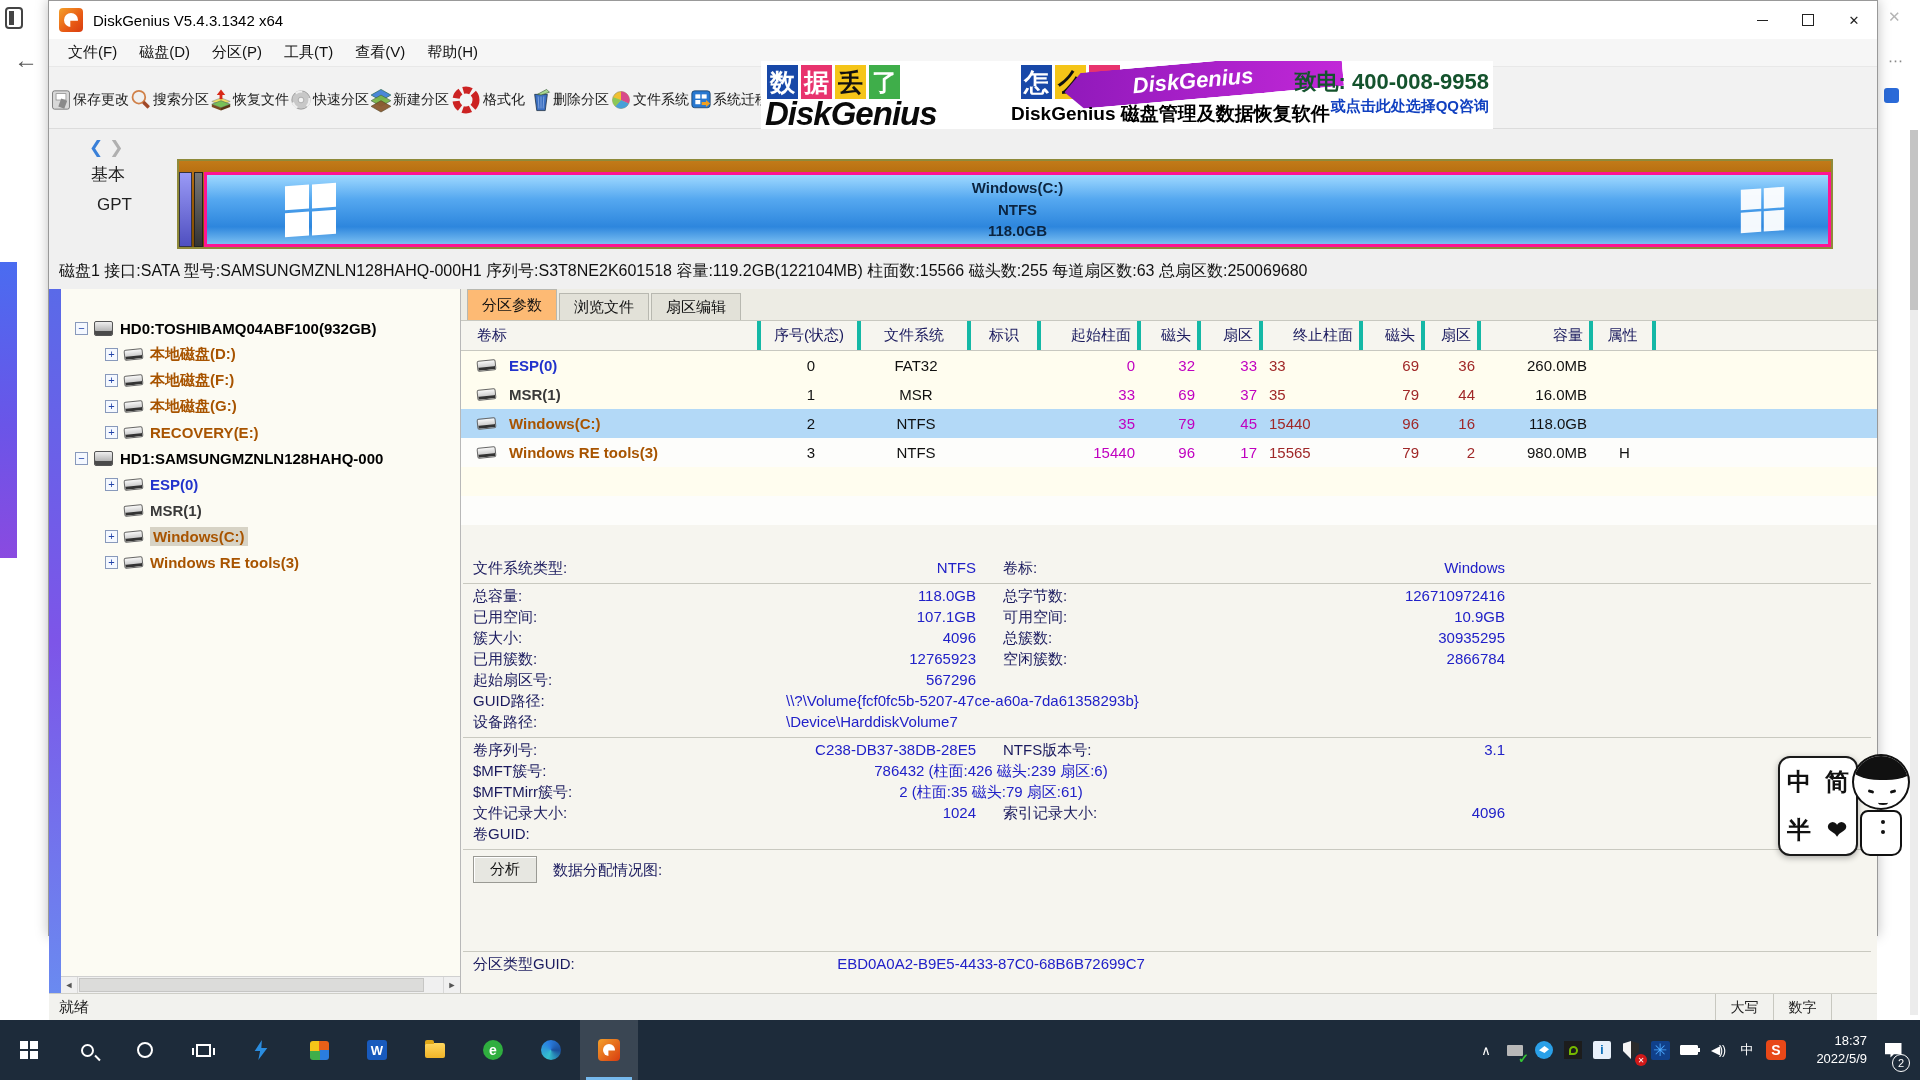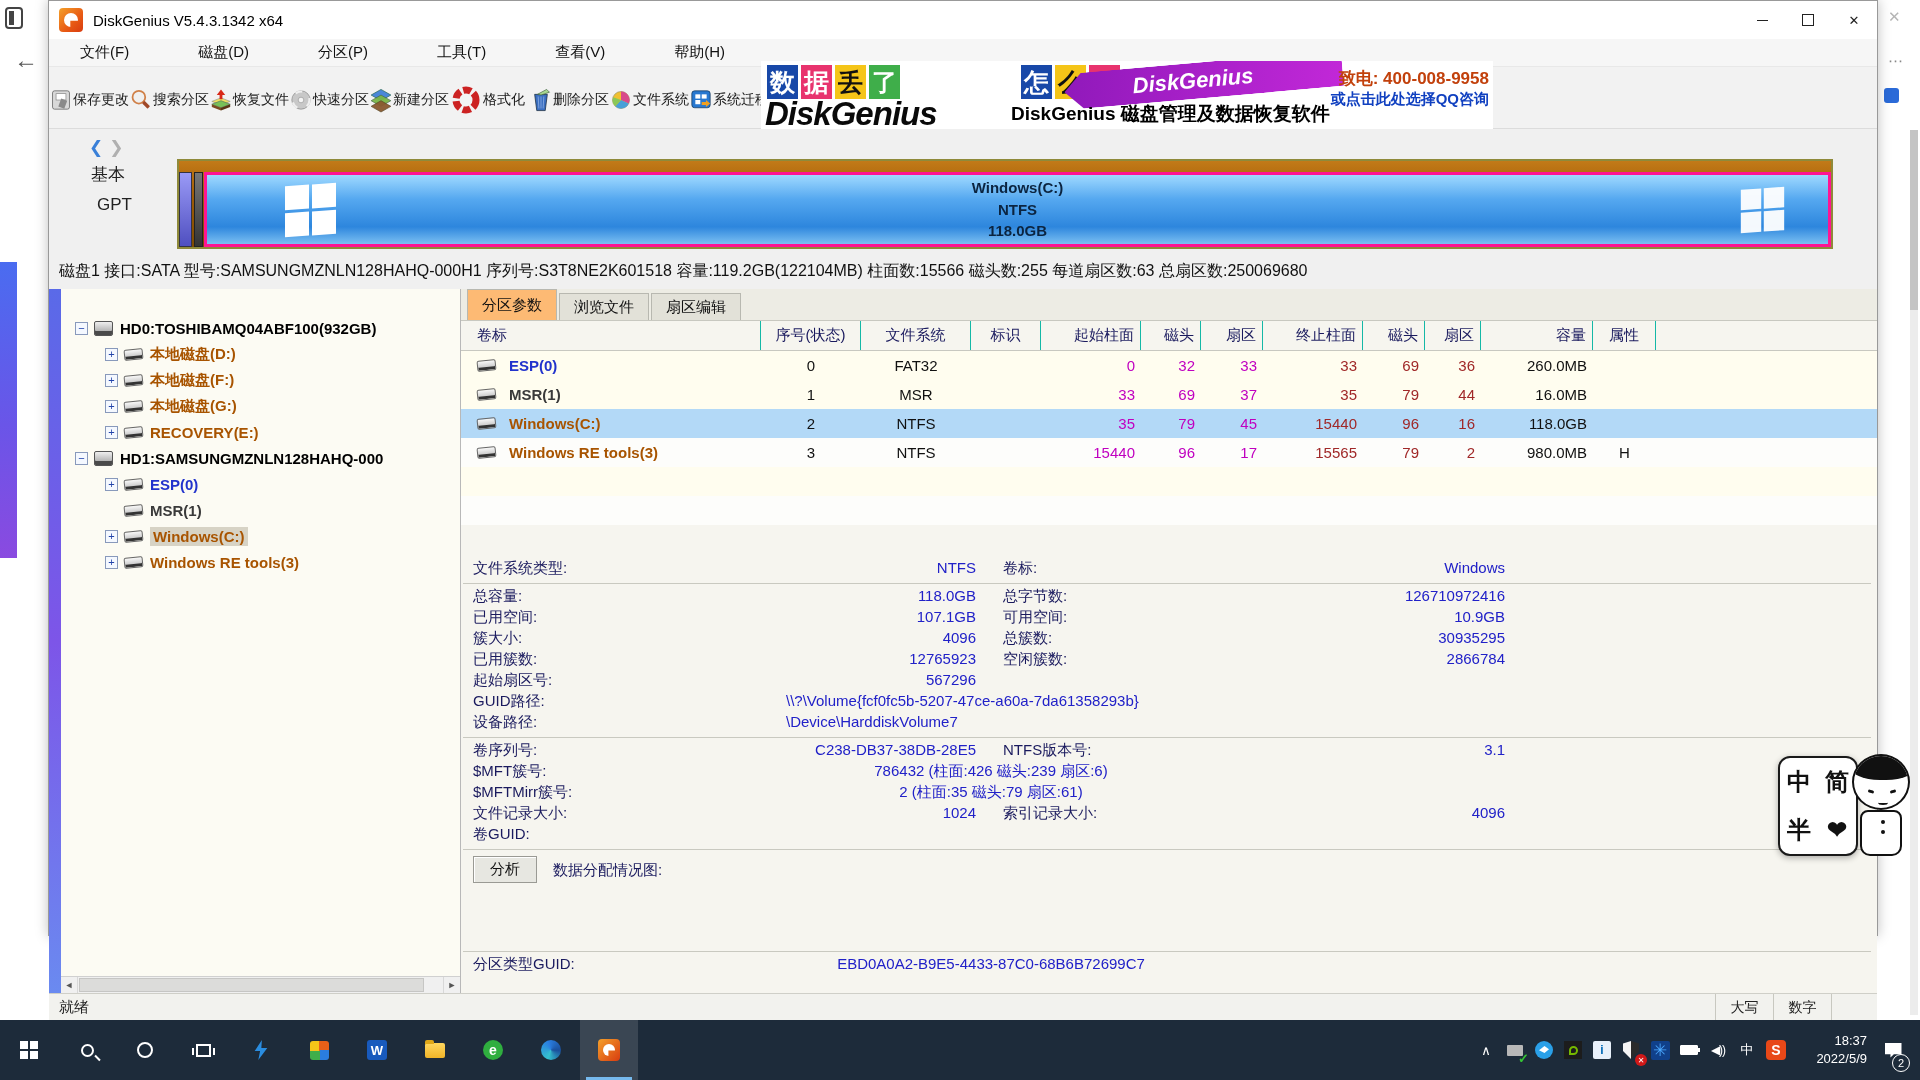--- a/index.html
+++ b/index.html
@@ -23,42 +23,42 @@
 
   .titlebar{position:absolute;left:0;top:0;width:100%;height:38px;background:#ffffff;display:flex;align-items:center;}
   .dg-logo{width:24px;height:24px;margin-left:10px;border-radius:4px;background:linear-gradient(135deg,#f4a02a 0%,#e85a14 60%,#d83c10 100%);position:relative;}
   .dg-logo::after{content:"";position:absolute;left:5px;top:5px;width:14px;height:14px;border-radius:50%;background:#fff;clip-path:polygon(0 0,100% 0,100% 55%,45% 55%,45% 100%,0 100%);}
   .title-text{margin-left:10px;font-size:15px;color:#000;}
   .win-controls{margin-left:auto;display:flex;height:38px;}
   .win-btn{width:46px;height:38px;display:flex;align-items:center;justify-content:center;font-size:13px;color:#222;}
   .wb-min::after{content:"";width:11px;height:1px;background:#222;}
   .wb-max::after{content:"";width:10px;height:10px;border:1px solid #222;}
 
-  .menubar{position:absolute;left:0;top:38px;width:100%;height:28px;background:#f6f6f6;display:flex;align-items:flex-start;padding-left:20px;border-bottom:1px solid #e8e8e8;gap:47px;}
+  .menubar{position:absolute;left:0;top:38px;width:100%;height:28px;background:#f6f6f6;display:flex;align-items:flex-start;padding-left:8px;border-bottom:1px solid #e8e8e8;}
   .menu-item{font-size:15px;color:#111;padding:0 11px;height:100%;display:flex;align-items:center;}
 
   .toolbar{position:absolute;left:0;top:66px;width:100%;height:62px;background:#f2f2f2;border-bottom:1px solid #dcdcdc;display:flex;}
   .tool-btn{width:80px;height:62px;display:flex;flex-direction:row;align-items:center;justify-content:flex-start;padding-top:3px;}
   .tool-btn svg{width:34px;height:32px;}
   .tool-label{font-size:14px;color:#1a1a1a;margin-top:1px;white-space:nowrap;}
 
   
   .ad-banner{position:absolute;left:712px;top:-6px;width:732px;height:68px;background:#fff;overflow:hidden;}
   .ad-tiles{position:absolute;left:6px;top:4px;display:flex;gap:3px;}
   .ad-tile{width:31px;height:34px;display:flex;align-items:center;justify-content:center;font-size:25px;font-weight:bold;}
   .t-blue{background:#1848a8;color:#fff;}
   .t-pink{background:#e8336e;color:#fff;}
   .t-yellow{background:#f5c518;color:#111;}
   .t-green{background:#3fae4a;color:#fff;}
   .t-excl{background:#e8336e;color:#ffe030;}
   .ad-wordart{position:absolute;left:4px;top:34px;font-size:33px;font-weight:bold;font-style:italic;color:#0a0a0a;letter-spacing:-1px;}
   .ad-ribbon{position:absolute;left:282px;top:2px;width:300px;height:36px;background:linear-gradient(100deg,#8c18b8,#c228d8);transform:rotate(-5deg);clip-path:polygon(7% 50%,13% 0,100% 0,100% 100%,13% 100%);display:flex;align-items:center;justify-content:center;}
   .ad-ribbon span{color:#fff;font-size:22px;font-weight:bold;font-style:italic;}
   .ad-phone{position:absolute;right:4px;top:6px;text-align:right;}
-  .ad-phone-line1{font-size:17px;font-weight:bold;color:#c2410c;}
+  .ad-phone-line1{font-size:22px;font-weight:bold;color:#14532d;}
   .ad-phone-line2{font-size:15px;font-weight:bold;color:#1040c0;}
   .ad-tagline{position:absolute;left:250px;bottom:2px;font-size:19px;font-weight:bold;color:#000;}
 
   
   .diskviz{position:absolute;left:0;top:128px;width:100%;height:124px;background:#f0f0f0;}
   .nav-arrows{position:absolute;left:40px;top:8px;font-size:17px;}
   .nav-arrows .a1{color:#3a80d8;}
   .nav-arrows .a2{color:#b0b0b0;margin-left:6px;}
   .disk-type{position:absolute;left:42px;top:34px;font-size:17px;color:#222;}
   .disk-table{position:absolute;left:48px;top:66px;font-size:17px;color:#222;}
@@ -98,30 +98,30 @@
   .hs-thumb{position:absolute;left:18px;top:1px;width:345px;height:14px;background:#dcdcda;border:1px solid #c6c6c4;}
 
   .right-panel{flex:1;height:100%;background:#f6f5ef;position:relative;overflow:hidden;}
   .tabbar{height:32px;background:#edece4;border-bottom:1px solid #c8c8c0;display:flex;align-items:flex-end;padding-left:6px;}
   .tab{height:27px;padding:0 14px;display:flex;align-items:center;font-size:15px;color:#111;background:#e2e1d8;border:1px solid #b8b8b0;border-bottom:none;margin-right:2px;}
   .tab.active{background:#fdba74;height:31px;}
 
   .ptable{width:100%;}
   .prow{display:flex;height:29px;align-items:center;font-size:15px;}
   .phead{height:30px;background:#f6f5ef;border-bottom:1px solid #c8c8c0;color:#1a1a5e;}
-  .phead .cell{border-right:1px solid #14b8a6;height:100%;display:flex;align-items:center;}
+  .phead .cell{border-right:4px solid #14b8a6;height:100%;display:flex;align-items:center;}
   .cell{flex:none;padding:0 6px;overflow:hidden;white-space:nowrap;}
   .c-name{width:300px;padding-left:16px;display:flex;align-items:center;}
   .c-num{width:100px;justify-content:center;text-align:center;}
   .c-fs{width:110px;justify-content:center;text-align:center;}
   .c-flag{width:70px;justify-content:center;text-align:center;}
   .c-sc{width:100px;justify-content:flex-end;text-align:right;}
   .c-sh{width:60px;justify-content:flex-end;text-align:right;}
   .c-ss{width:62px;justify-content:flex-end;text-align:right;}
-  .c-ec{width:100px;justify-content:flex-end;text-align:right;}
+  .c-ec{width:100px;justify-content:flex-end;}
   .c-eh{width:62px;justify-content:flex-end;text-align:right;}
   .c-es{width:56px;justify-content:flex-end;text-align:right;}
   .c-cap{width:112px;justify-content:flex-end;text-align:right;}
   .c-attr{width:63px;justify-content:center;text-align:center;}
   .v-mag{color:#c000c0;}
   .v-red{color:#a02828;}
   .v-dark{color:#111;}
   .r-cream{background:#fffdef;}
   .r-white{background:#fdfdfb;}
   .r-sel{background:#b3d9f7;}

